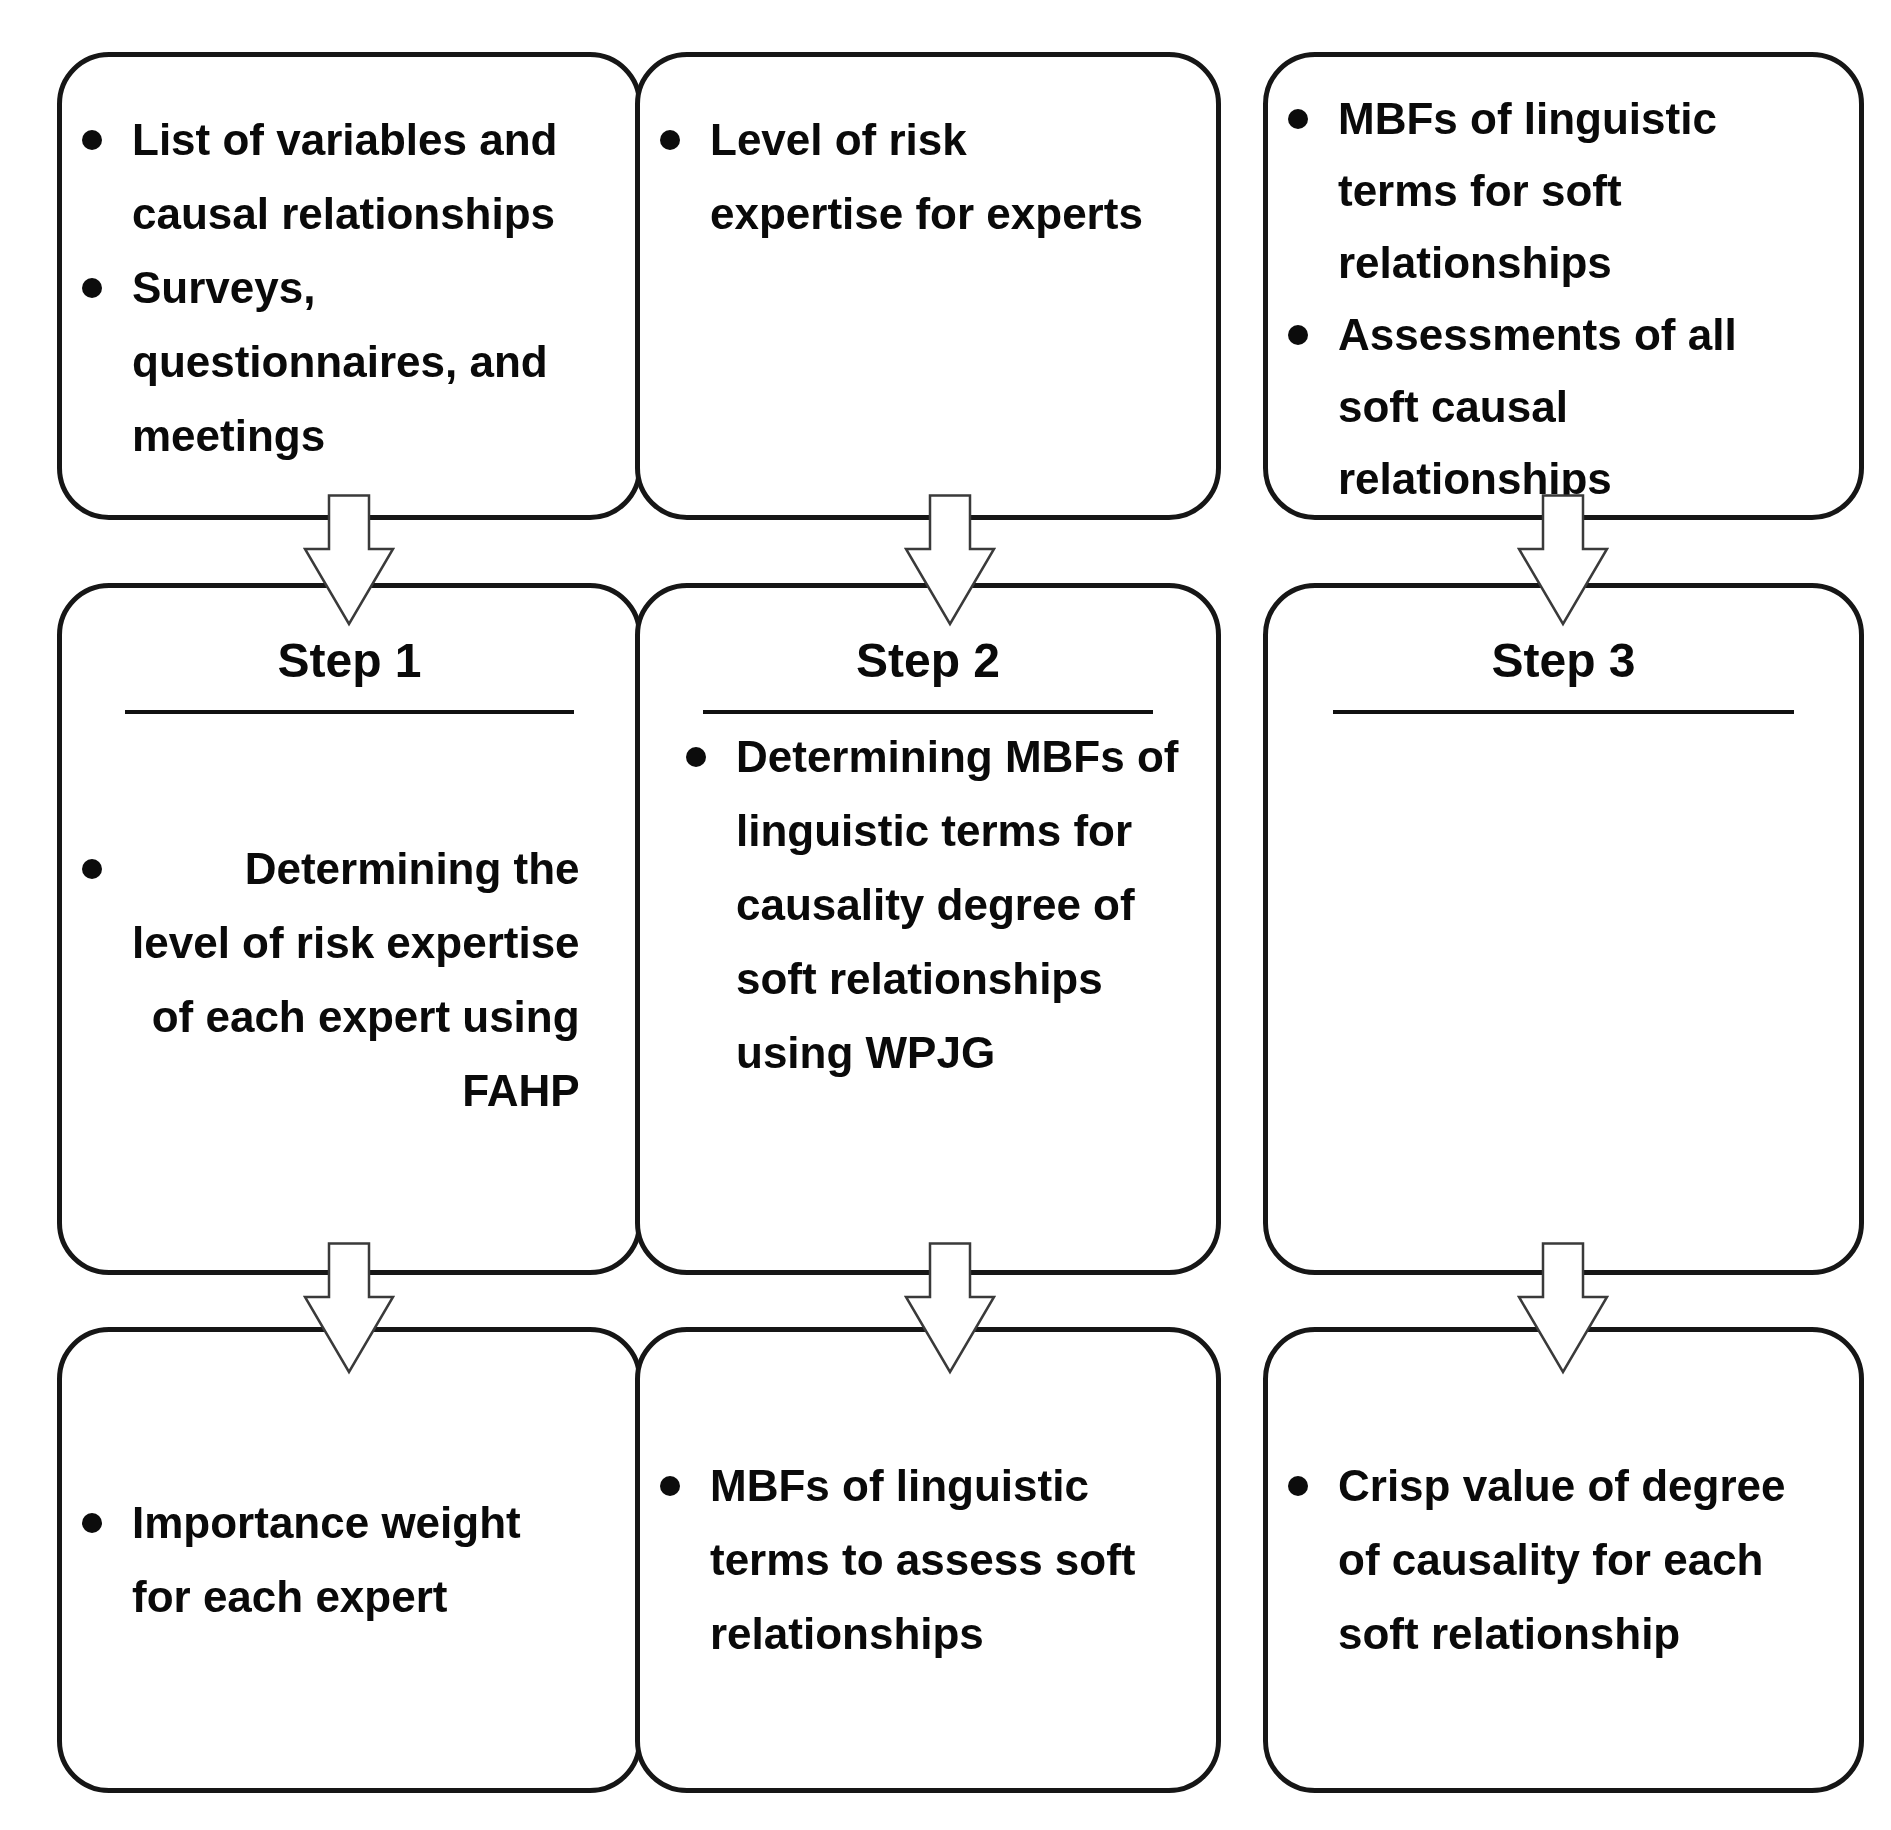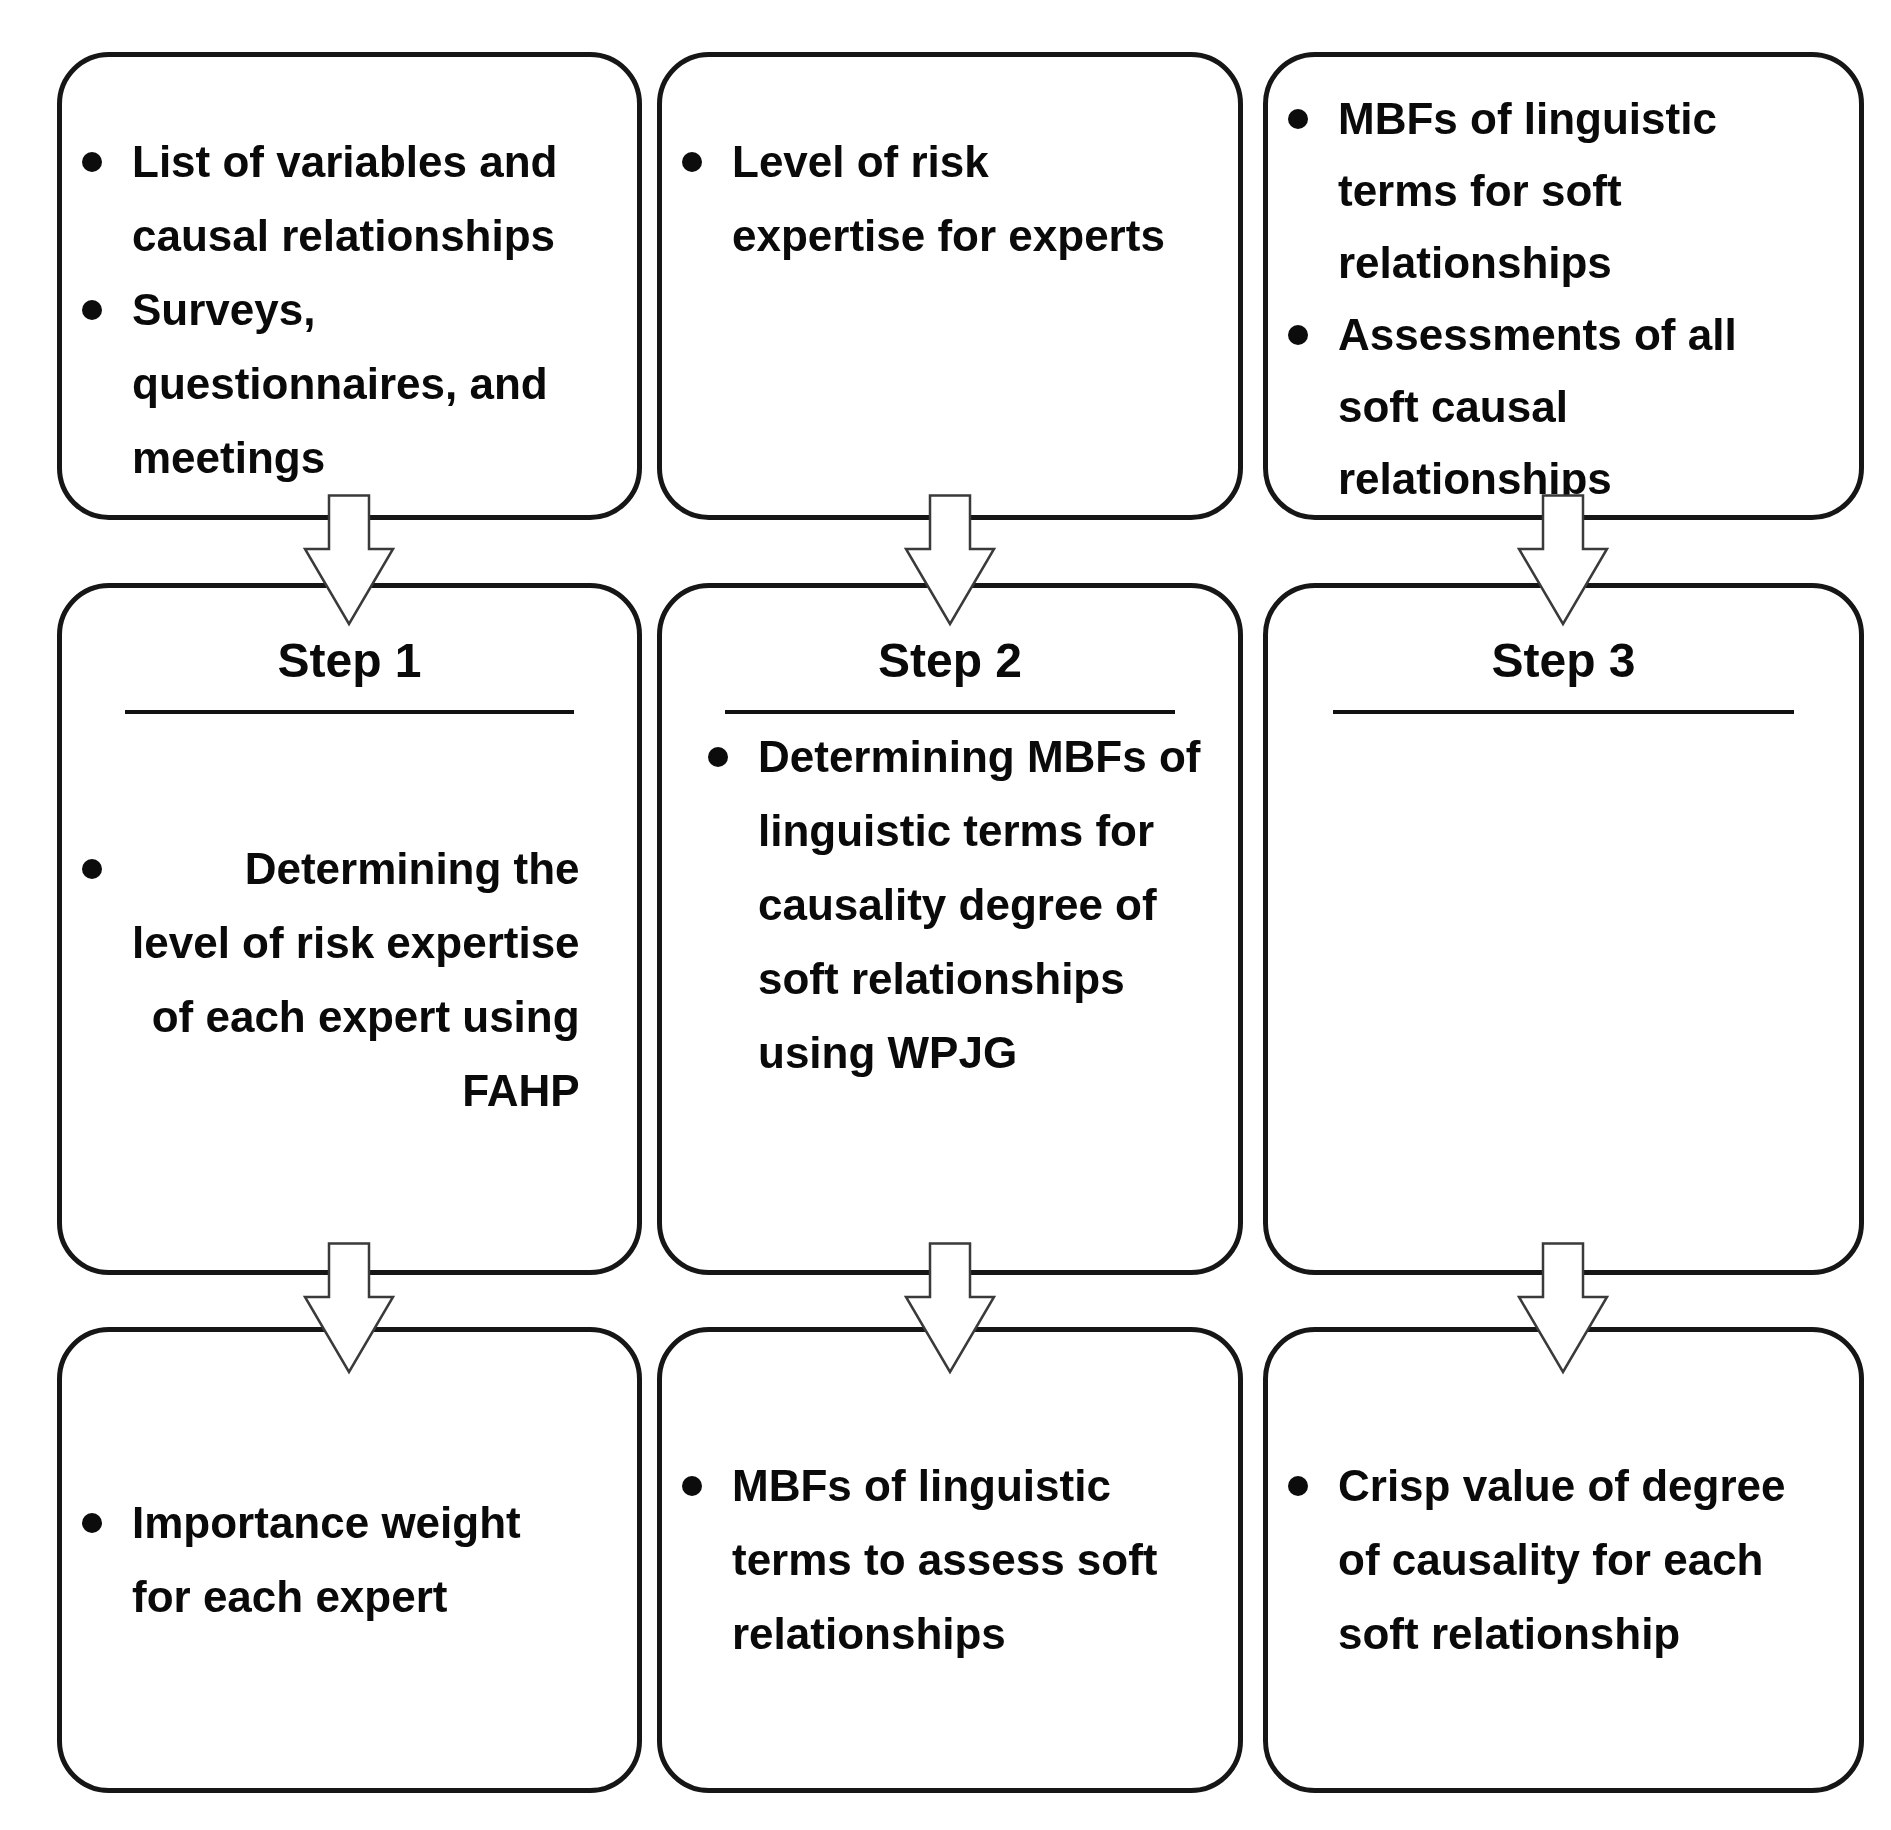--- a/index.html
+++ b/index.html
@@ -9,39 +9,39 @@
     color:#0a0a0a;
   }
   .canvas{position:absolute;left:0;top:0;width:1891px;height:1830px;background:#ffffff;}
 
   
   .box{
     position:absolute;box-sizing:border-box;background:#ffffff;
     border:5px solid #161616;border-radius:52px;z-index:1;
   }
   .col1{left:57px;width:585px;}
-  .col2{left:657px;width:586px;}
+  .col2{left:635px;width:586px;}
   .col3{left:1263px;width:601px;}
   .row-input{top:52px;height:468px;}
   .row-step{top:583px;height:692px;}
   .row-output{top:1327px;height:466px;}
 
   
   .blist{list-style:none;margin:0;padding:0 16px 0 14px;}
   .blist li{display:flex;align-items:flex-start;}
   .dot{
     flex:0 0 20px;width:20px;height:20px;border-radius:50%;
     background:#0c0c0c;margin:27px 30px 0 6px;
   }
   .btext{
     font-size:44px;font-weight:bold;line-height:74px;
     white-space:pre-line;letter-spacing:0px;
   }
 
-  .pad-input{padding-top:68px;}
+  .pad-input{padding-top:46px;}
   .pad-input-tight{padding-top:26px;}
   .tight .btext{line-height:72px;}
   .tight .dot{margin-top:26px;}
 
   
   .step-title{
     font-size:48px;font-weight:bold;text-align:center;
     margin-top:42px;line-height:62px;
   }
   .step-rule{

